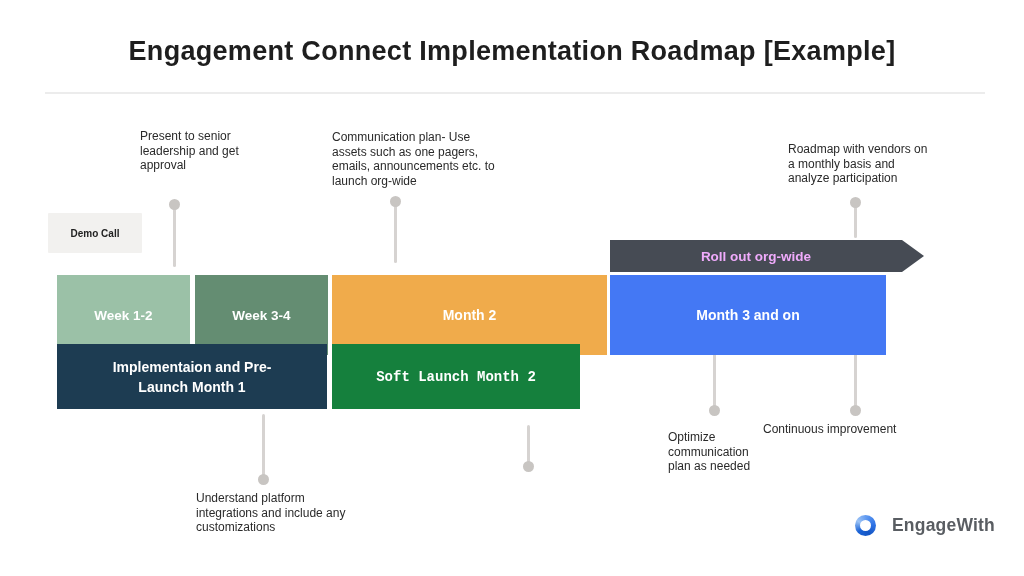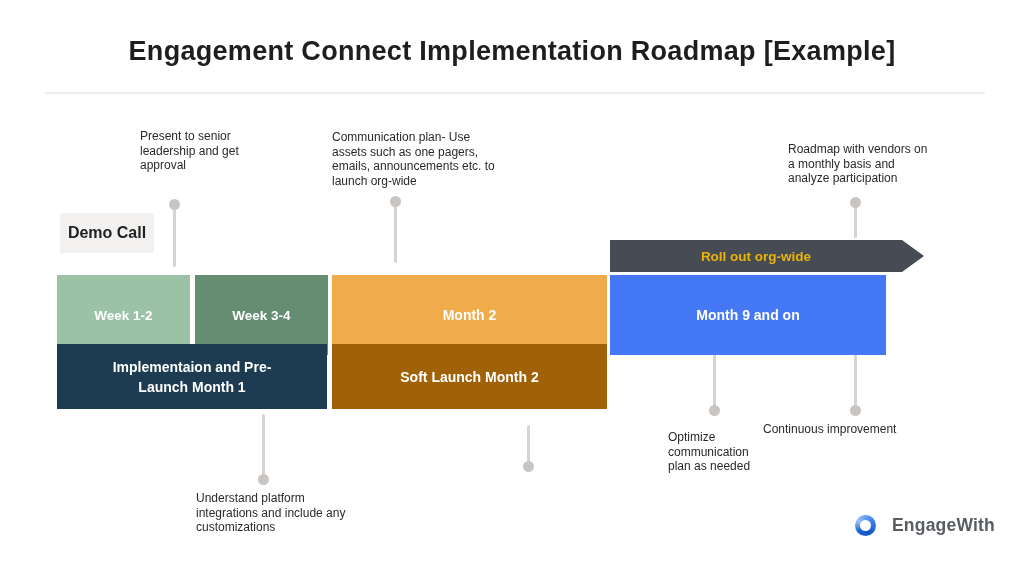--- a/index.html
+++ b/index.html
@@ -21,41 +21,41 @@
 
   
   .connector{position:absolute;width:11px;}
   .c-line{position:absolute;left:4px;top:3px;bottom:3px;width:3px;background:#d6d3d1;border-radius:2px;}
   .c-dot{position:absolute;left:0;width:11px;height:11px;border-radius:50%;background:#c8c5c2;}
   .dot-top .c-dot{top:0;}
   .dot-bottom .c-dot{bottom:0;}
 
   
   .chip{
-    position:absolute;left:60px;top:213px;width:94px;height:40px;border-radius:1px;
+    position:absolute;left:48px;top:213px;width:94px;height:40px;border-radius:1px;
     background:#f2f1ef;display:flex;align-items:center;justify-content:center;
-    font-size:16px;font-weight:bold;color:#222222;
+    font-size:10px;font-weight:bold;color:#222222;
   }
 
   
   .bar{
     position:absolute;display:flex;align-items:center;justify-content:center;
     color:#ffffff;font-weight:bold;text-align:center;
   }
   .bar-label{display:block;}
   .row1{top:275px;height:80px;font-size:13.5px;}
   .row2{top:344px;height:65px;font-size:14px;}
   .prelaunch-label{max-width:175px;line-height:20px;}
 
   
   .arrow{
     position:absolute;left:610px;top:240px;width:314px;height:32px;
     display:flex;align-items:center;justify-content:center;
     padding-right:22px;box-sizing:border-box;
-    color:#eab308;font-size:13.5px;font-weight:bold;
+    color:#f0abfc;font-size:13.5px;font-weight:bold;
     clip-path:polygon(0 0,calc(100% - 22px) 0,100% 50%,calc(100% - 22px) 100%,0 100%);
   }
 
   
   .logo{position:absolute;left:855px;top:515px;display:flex;align-items:center;gap:16px;}
   .logo-icon{
     position:relative;width:21px;height:21px;border-radius:50%;
     background:conic-gradient(from 300deg,#9cc3f5,#5b96f0,#2f73e6,#1456c4,#1b63d6,#9cc3f5);
   }
   .logo-icon::after{content:"";position:absolute;inset:5px;background:#ffffff;border-radius:50%;}
@@ -116,27 +116,27 @@
   <div class="bar row1" style="left: 57px; width: 133px; background: rgb(155, 193, 167);">
     <span class="bar-label">Week 1-2</span>
   </div>
   <div class="bar row1" style="left: 195px; width: 133px; background: rgb(100, 141, 114);">
     <span class="bar-label">Week 3-4</span>
   </div>
   <div class="bar row1" style="left: 332px; width: 275px; font-size: 14px; background: rgb(240, 171, 75);">
     <span class="bar-label">Month 2</span>
   </div>
   <div class="bar row1" style="left: 610px; width: 276px; font-size: 14px; background: rgb(68, 120, 244);">
-    <span class="bar-label">Month 9 and on</span>
+    <span class="bar-label">Month 3 and on</span>
   </div>
 
   <div class="bar row2" style="left: 57px; width: 270px; background: rgb(29, 60, 82);">
     <span class="bar-label prelaunch-label">Implementaion and Pre-Launch Month 1</span>
   </div>
-  <div class="bar row2" style="left: 332px; width: 275px; background: #a16207;">
+  <div class="bar row2" style="left: 332px; width: 248px; background: #15803d; font-family: Liberation Mono, monospace;">
     <span class="bar-label">Soft Launch Month 2</span>
   </div>
 
   <div class="logo">
     <span class="logo-icon"></span>
     <span class="logo-text">EngageWith</span>
   </div>
 
 </div>
 

